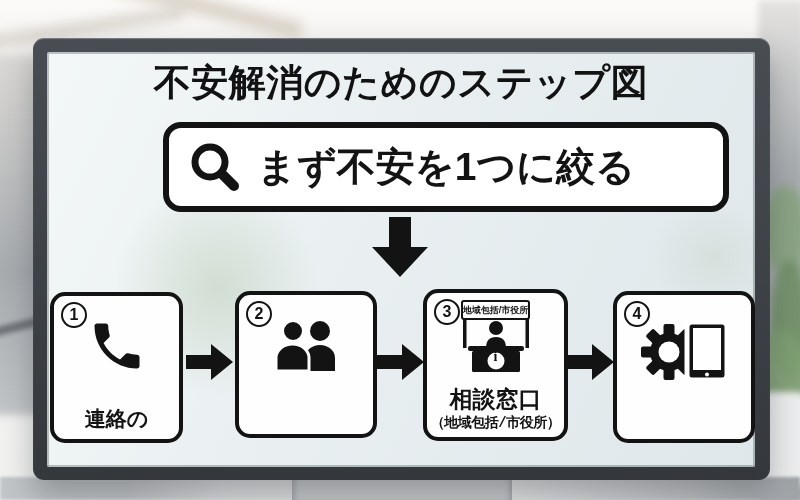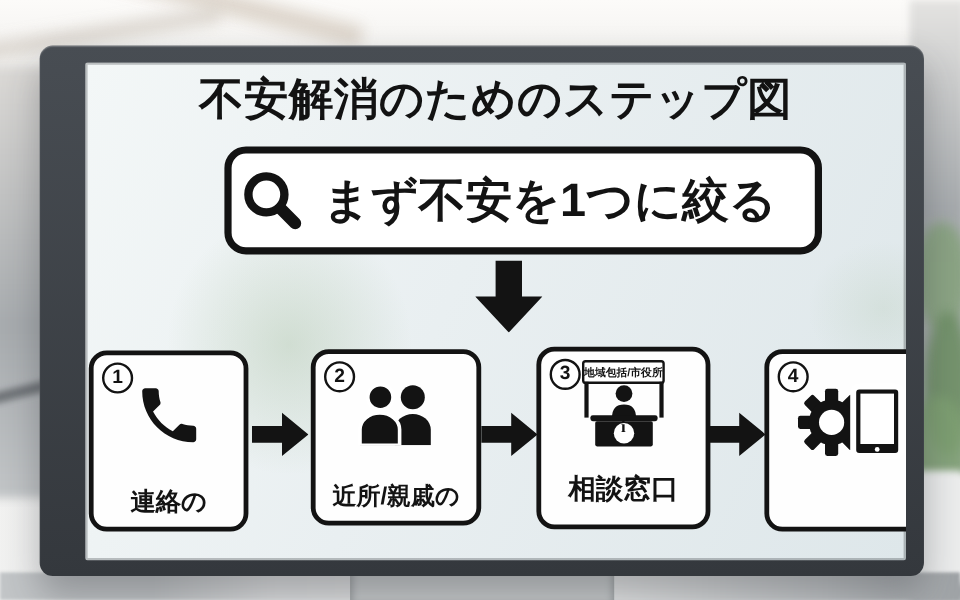--- a/index.html
+++ b/index.html
@@ -28,43 +28,43 @@
   .bg-stand{left:292px;top:478px;width:220px;height:22px;background:#c9cccd;
     box-shadow:inset 6px 0 6px -4px #9fa3a5, inset -6px 0 6px -4px #9fa3a5;filter:blur(.6px);}
   
   .tv{left:33px;top:38px;width:737px;height:442px;background:linear-gradient(180deg,#484d53,#34383d);
     border-radius:11px;box-shadow:0 16px 30px rgba(40,45,50,.32), inset 0 1px 1px rgba(255,255,255,.28);}
   .screen{position:absolute;left:14px;top:14px;right:15px;bottom:13px;overflow:hidden;border-radius:2px;
     background:
       radial-gradient(150px 160px at 170px 235px, rgba(145,175,135,.30), rgba(145,175,135,0) 68%),
       radial-gradient(90px 80px at 665px 205px, rgba(150,180,140,.16), rgba(150,180,140,0) 70%),
       linear-gradient(115deg,#f3f7f7 0%,#e9eff1 45%,#dee7ea 100%);
-    box-shadow:inset 0 0 0 2px rgba(20,24,28,.25);margin-left:24px;}
+    box-shadow:inset 0 0 0 2px rgba(20,24,28,.25);}
   
   .slide-title{left:0;top:6px;width:100%;text-align:center;font-size:37px;font-weight:900;color:#121212;letter-spacing:.5px;white-space:nowrap;}
-  .searchbar{left:116px;top:70px;width:498px;height:90px;background:#fff;border:6px solid #131313;border-radius:18px;
-    display:flex;align-items:center;padding-left:8px;}
+  .searchbar{left:116px;top:70px;width:566px;height:90px;background:#fff;border:6px solid #131313;border-radius:18px;
+    display:flex;align-items:center;padding-left:20px;}
   .searchbar .mag{flex:0 0 auto;margin-right:16px;display:block;}
   .searchbar .q{font-size:39px;font-weight:900;color:#131313;white-space:nowrap;}
   .down-arrow{left:325px;top:165px;}
   .card{background:#fefefe;border:4px solid #131313;border-radius:15px;position:absolute;}
   .card-1{left:3px;top:240px;width:133px;height:151px;}
   .card-2{left:188px;top:239px;width:142px;height:147px;}
   .card-3{left:376px;top:237px;width:145px;height:152px;}
   .card-4{left:566px;top:239px;width:142px;height:152px;}
   .num{position:absolute;left:7px;top:6px;width:26px;height:26px;border:2.5px solid #131313;border-radius:50%;
     display:flex;align-items:center;justify-content:center;font-size:16px;font-weight:900;color:#131313;background:#fff;}
   .icon-wrap{position:absolute;left:0;width:100%;display:flex;justify-content:center;}
   .card-1 .icon-wrap{top:20px;}
   .card-2 .icon-wrap{top:24px;}
   .card-4 .icon-wrap{top:18px;}
   .card-label{position:absolute;left:0;bottom:8px;width:100%;text-align:center;font-weight:900;color:#131313;line-height:1.15;}
   .card-1 .card-label{font-size:21px;}
   .card-2 .card-label{font-size:20px;}
-  .card-3 .card-label{bottom:17px;}
+  .card-3 .card-label{bottom:6px;font-family:Liberation Mono, monospace;}
   .card-3 .line-main{font-size:23px;}
   .card-3 .line-sub{font-size:14px;letter-spacing:-.5px;}
   .card-4 .card-label{font-size:22px;bottom:14px;}
   .r-arrow{position:absolute;top:290px;}
   .ra-1{left:139px;} .ra-2{left:330px;} .ra-3{left:520px;}
   
   .desk-icon{position:absolute;left:0;top:7px;width:100%;display:flex;flex-direction:column;align-items:center;}
   .desk-sign{border:2.5px solid #131313;background:#fff;border-radius:3px;font-size:9px;font-weight:900;color:#131313;
     padding:2px 0 1px;white-space:nowrap;letter-spacing:0;}
   .desk-svg-wrap{position:relative;margin-top:-2px;}
@@ -124,21 +124,20 @@
       <span class="num" data-name="step-number-badge">2</span>
       <div class="icon-wrap" data-name="people-icon">
         <svg width="76" height="52" viewBox="0 0 76 52">
           <circle cx="52" cy="12" r="10" fill="#131313"></circle>
           <path d="M37 52 V39 a15 13 0 0 1 30 0 V52 Z" fill="#131313"></path>
           <circle cx="25" cy="12" r="10.5" fill="#131313" stroke="#fff" stroke-width="3"></circle>
           <path d="M8 52 V39 a16 13.5 0 0 1 33 0 V52 Z" fill="#131313" stroke="#fff" stroke-width="3"></path>
         </svg>
       </div>
       <div class="card-label" data-name="step-label">
-        <div>近所/親戚の</div>
       </div>
     </div>
 
     <svg class="r-arrow ra-2" data-name="right-arrow-icon" width="47" height="40" viewBox="0 0 47 40">
       <polygon points="0,13 25,13 25,2 47,20 25,38 25,27 0,27" fill="#131313"></polygon>
     </svg>
 
     <div class="card card-3" data-name="step-card-3">
       <span class="num" data-name="step-number-badge">3</span>
       <div class="desk-icon" data-name="info-desk-icon">
@@ -151,20 +150,21 @@
             <path d="M26 30 Q26 19 36 19 Q46 19 46 30 Z" fill="#131313"></path>
             <rect x="8" y="28" width="56" height="5" rx="2" fill="#131313"></rect>
             <rect x="12" y="33" width="48" height="21" rx="1.5" fill="#131313"></rect>
             <circle cx="36" cy="43" r="8.5" fill="#ffffff"></circle>
           </svg>
           <span class="info-i" data-name="info-symbol">i</span>
         </div>
       </div>
       <div class="card-label" data-name="step-label">
         <div class="line-main">相談窓口</div>
+        <div class="line-sub">（地域包括/市役所）</div>
       </div>
     </div>
 
     <svg class="r-arrow ra-3" data-name="right-arrow-icon" width="47" height="40" viewBox="0 0 47 40">
       <polygon points="0,13 25,13 25,2 47,20 25,38 25,27 0,27" fill="#131313"></polygon>
     </svg>
 
     <div class="card card-4" data-name="step-card-4">
       <span class="num" data-name="step-number-badge">4</span>
       <div class="icon-wrap" data-name="gear-tablet-icon">

